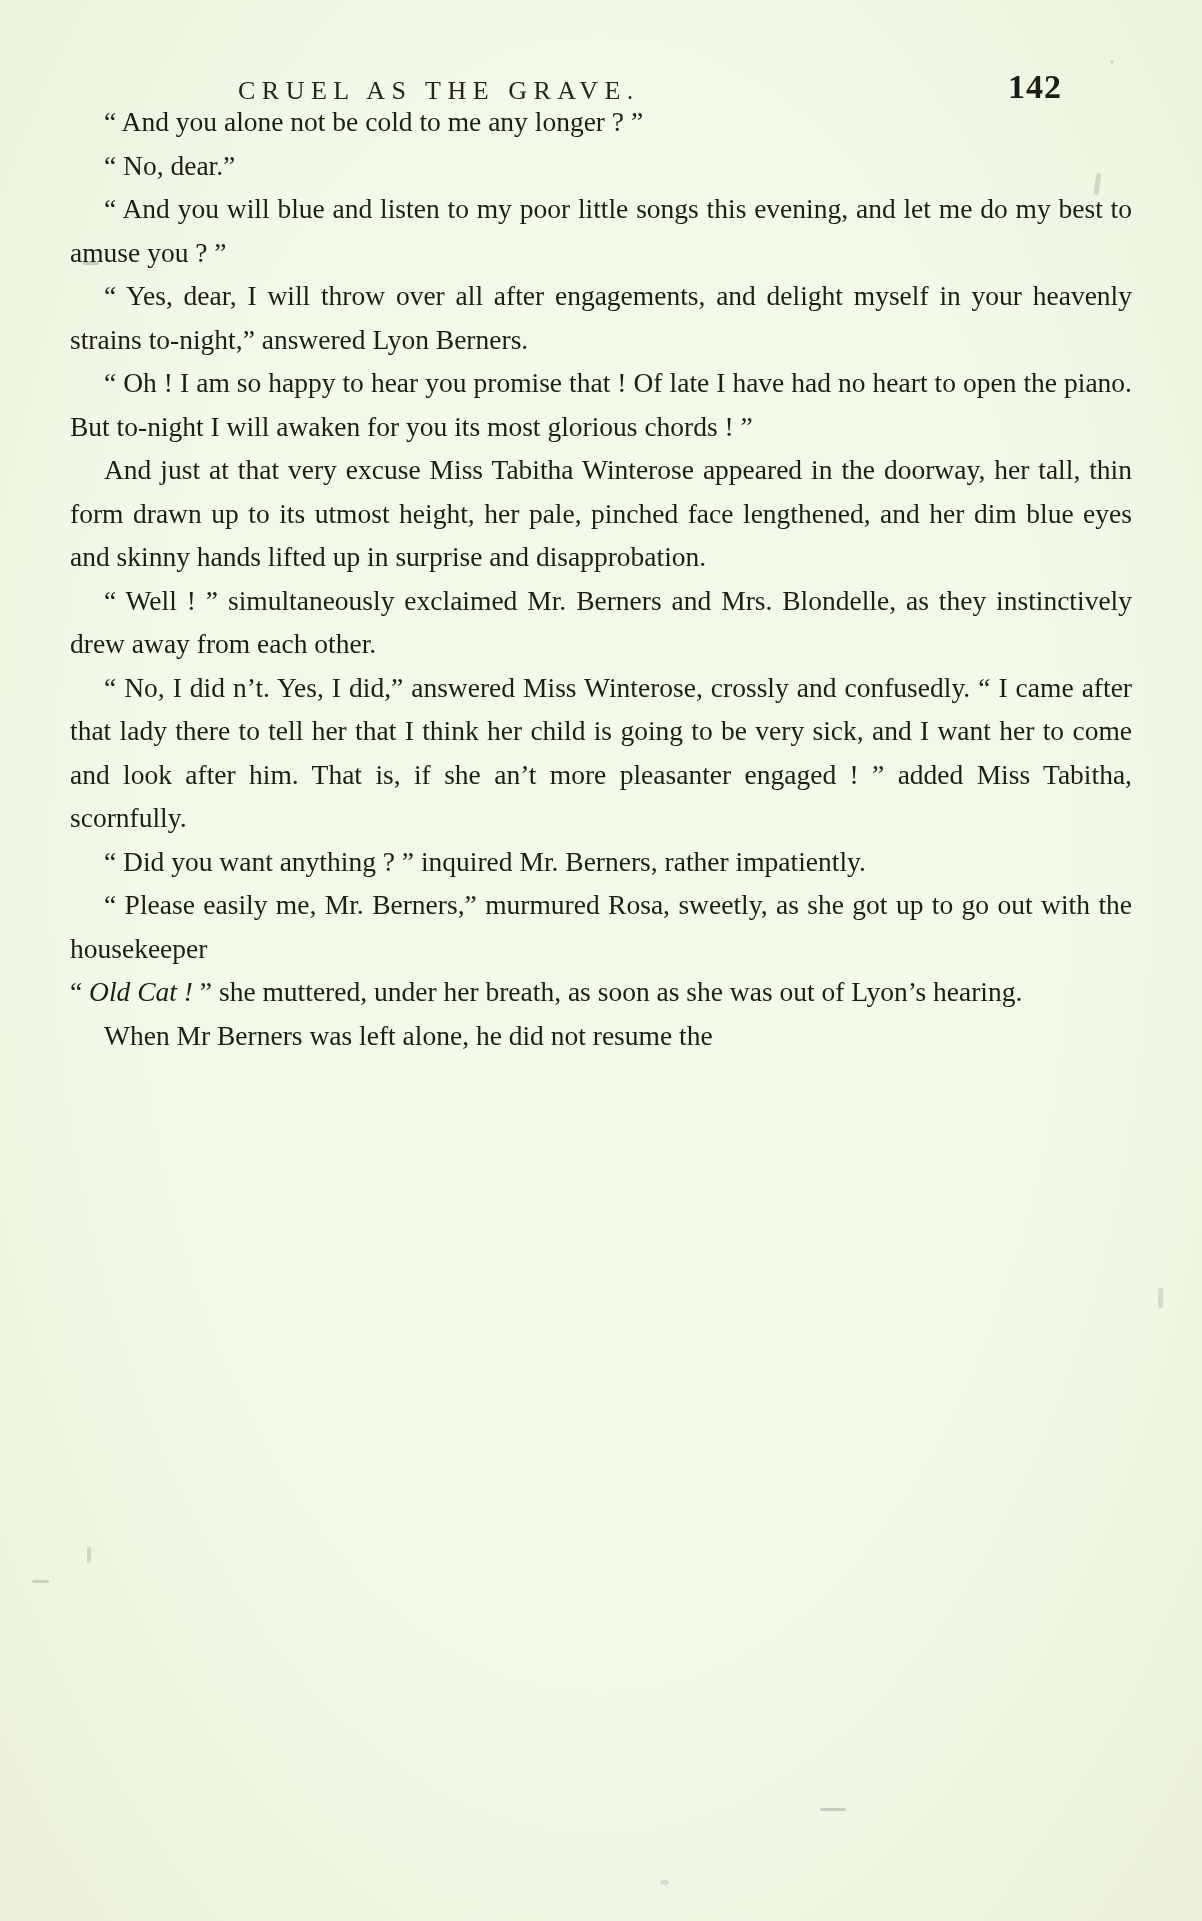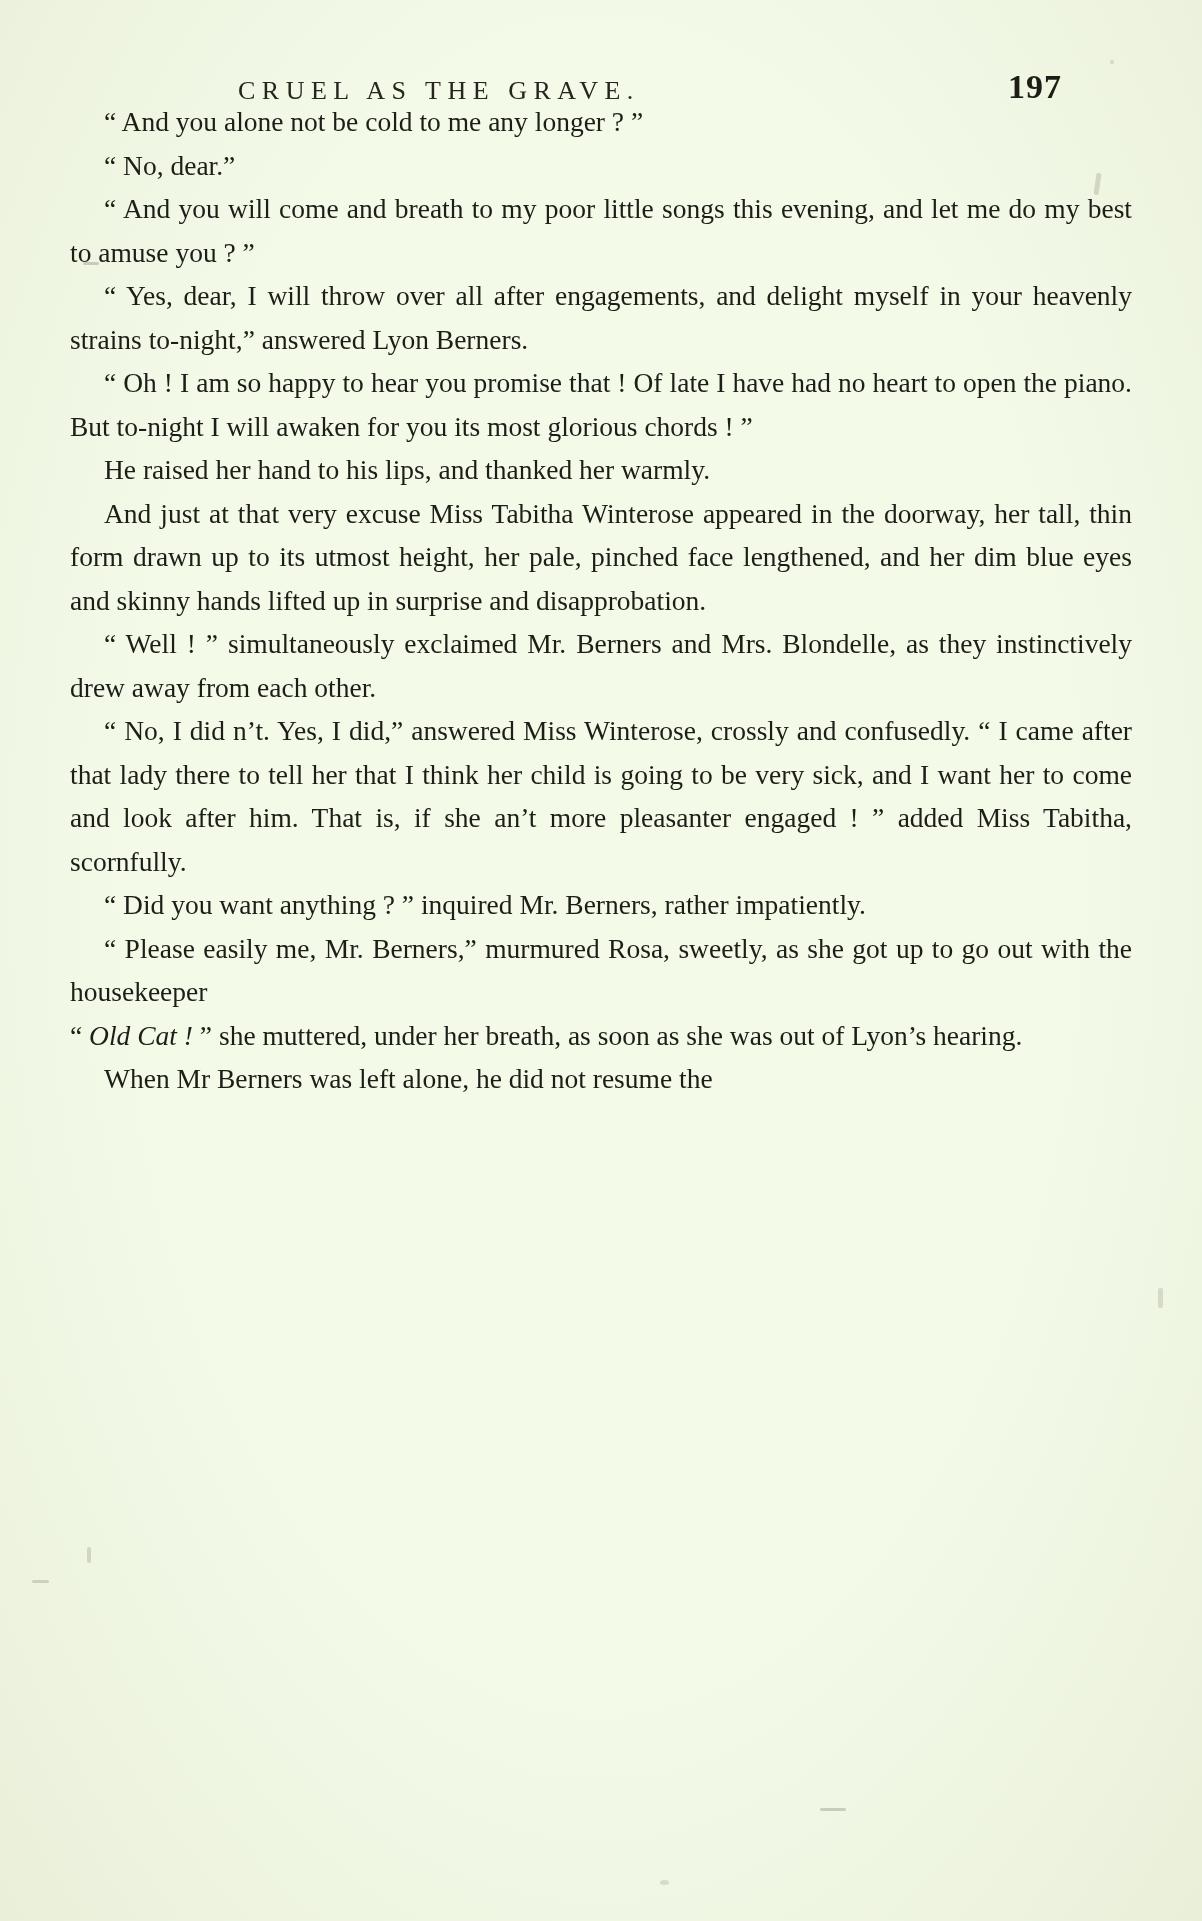--- a/index.html
+++ b/index.html
@@ -91,30 +91,29 @@
   .speck8 { left: 1110px; top: 60px; width: 4px; height: 4px; opacity:.3;}
 </style>
 </head>
 <body>
 
 <div class="page">
   <div class="paper-tone"></div>
 
   <div class="header">
     <div class="running-head">CRUEL AS THE GRAVE.</div>
-    <div class="folio">197</div>
+    <div class="folio">142</div>
   </div>
 
   <div class="body-text">
     <p class="para">“ And you alone not be cold to me any longer ? ”</p>
     <p class="para">“ No, dear.”</p>
-    <p class="para">“ And you will come and breath to my poor little songs this evening, and let me do my best to amuse you ? ”</p>
+    <p class="para">“ And you will blue and listen to my poor little songs this evening, and let me do my best to amuse you ? ”</p>
     <p class="para">“ Yes, dear, I will throw over all after engagements, and delight myself in your heavenly strains to-night,” answered Lyon Berners.</p>
     <p class="para">“ Oh ! I am so happy to hear you promise that !   Of late I have had no heart to open the piano.   But to-night I will awaken for you its most glorious chords ! ”</p>
-    <p class="para">He raised her hand to his lips, and thanked her warmly.</p>
     <p class="para">And just at that very excuse Miss Tabitha Winterose appeared in the doorway, her tall, thin form drawn up to its utmost height, her pale, pinched face lengthened, and her dim blue eyes and skinny hands lifted up in surprise and disapprobation.</p>
     <p class="para">“ Well ! ”  simultaneously  exclaimed  Mr.  Berners and Mrs. Blondelle, as they instinctively drew away from each other.</p>
     <p class="para">“ No, I did n’t.   Yes, I did,” answered Miss Winterose, crossly and confusedly.   “ I came after that lady there to tell her that I think her child is going to be very sick, and I want her to come and look after him.   That is, if she an’t more pleasanter engaged ! ” added Miss Tabitha, scornfully.</p>
     <p class="para">“ Did you want anything ? ” inquired Mr. Berners, rather impatiently.</p>
     <p class="para">“ Please  easily  me,  Mr.  Berners,”  murmured  Rosa, sweetly, as she got up to go out with the housekeeper</p>
     <p class="para noindent"><span>“ </span><span class="ital">Old Cat !</span><span> ” she muttered, under her breath, as soon as she was out of Lyon’s hearing.</span></p>
     <p class="para">When Mr Berners was left alone, he did not resume the</p>
   </div>
 
   <div class="smudge speck1"></div>

